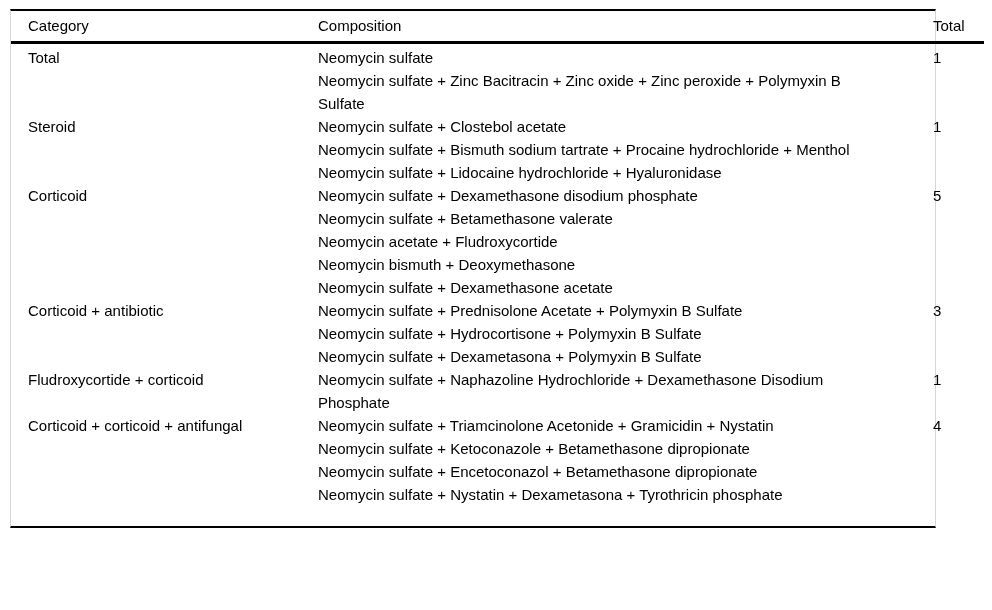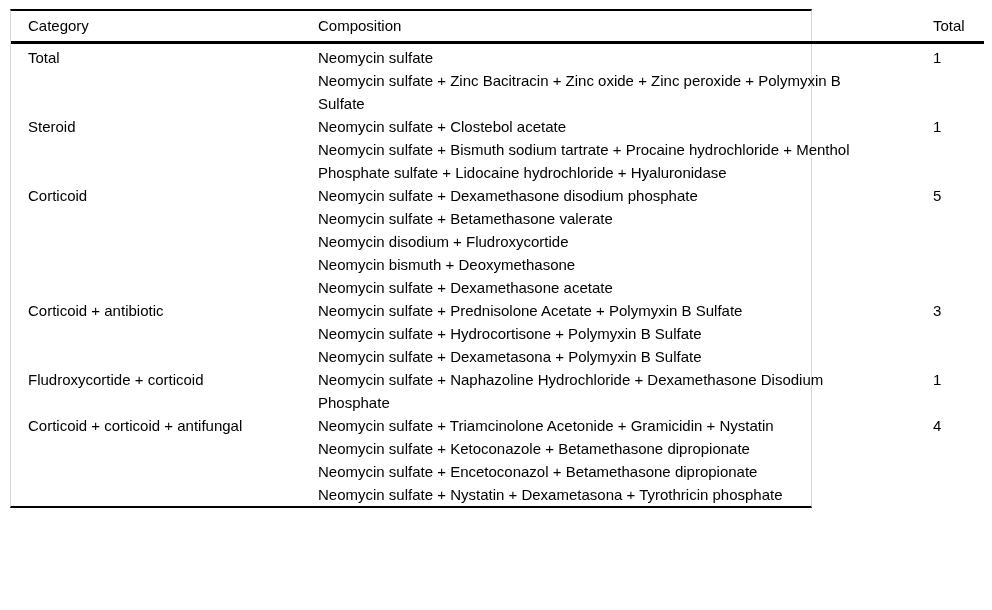--- a/index.html
+++ b/index.html
@@ -10,21 +10,21 @@
     width: 992px;
     height: 610px;
     font-family: "Liberation Sans", sans-serif;
     color: #000000;
     overflow: hidden;
   }
   .table-wrap {
     position: absolute;
     left: 10px;
     top: 9px;
-    width: 802px;
+    width: 926px;
     border-left: 1px solid #d6d6d6;
     border-right: 1px solid #d6d6d6;
     border-top: 2px solid #000000;
     border-bottom: 2px solid #000000;
     background: #ffffff;
   }
   table {
     width: 100%;
     border-collapse: collapse;
     table-layout: fixed;
@@ -38,21 +38,21 @@
     padding: 0;
     border-bottom: 3px solid #000000;
   }
   tbody td {
     font-size: 15px;
     line-height: 23px;
     vertical-align: top;
     padding: 0;
   }
   tbody tr:first-child td { padding-top: 2px; }
-  tbody tr:last-child td { padding-bottom: 0; }
+  tbody tr:last-child td { padding-bottom: 20px; }
   .col-category { width: 307px; padding-left: 17px; }
   .col-composition { width: 613px; white-space: pre-line; }
   .col-total { width: 53px; padding-left: 2px; }
 </style>
 </head>
 <body>
 
 <div class="table-wrap">
   <table>
     <thead>
@@ -79,36 +79,36 @@
           <td class="col-composition">Neomycin sulfate + Clostebol acetate</td>
           <td class="col-total">1</td>
         </tr>
         <tr>
           <td class="col-category"></td>
           <td class="col-composition">Neomycin sulfate + Bismuth sodium tartrate + Procaine hydrochloride + Menthol</td>
           <td class="col-total"></td>
         </tr>
         <tr>
           <td class="col-category"></td>
-          <td class="col-composition">Phosphate sulfate + Lidocaine hydrochloride + Hyaluronidase</td>
+          <td class="col-composition">Neomycin sulfate + Lidocaine hydrochloride + Hyaluronidase</td>
           <td class="col-total"></td>
         </tr>
         <tr>
           <td class="col-category">Corticoid</td>
           <td class="col-composition">Neomycin sulfate + Dexamethasone disodium phosphate</td>
           <td class="col-total">5</td>
         </tr>
         <tr>
           <td class="col-category"></td>
           <td class="col-composition">Neomycin sulfate + Betamethasone valerate</td>
           <td class="col-total"></td>
         </tr>
         <tr>
           <td class="col-category"></td>
-          <td class="col-composition">Neomycin disodium + Fludroxycortide</td>
+          <td class="col-composition">Neomycin acetate + Fludroxycortide</td>
           <td class="col-total"></td>
         </tr>
         <tr>
           <td class="col-category"></td>
           <td class="col-composition">Neomycin bismuth + Deoxymethasone</td>
           <td class="col-total"></td>
         </tr>
         <tr>
           <td class="col-category"></td>
           <td class="col-composition">Neomycin sulfate + Dexamethasone acetate</td>

